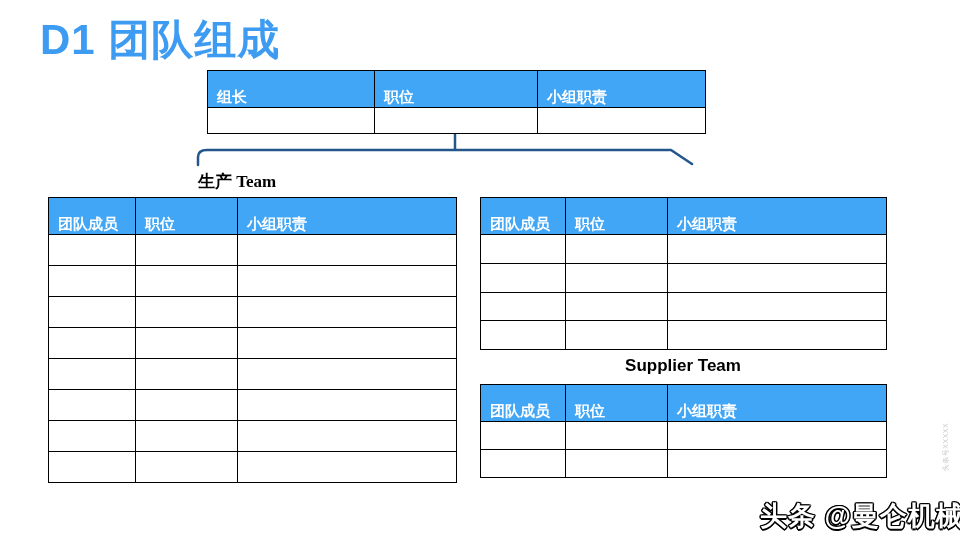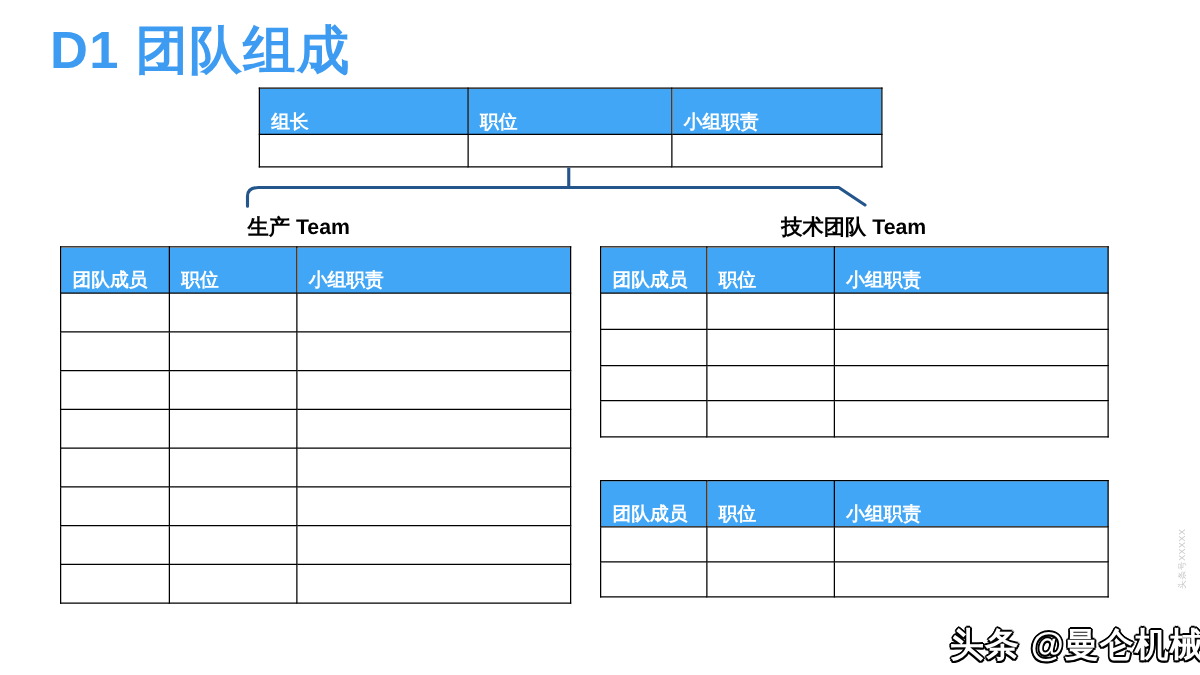--- a/index.html
+++ b/index.html
@@ -76,22 +76,22 @@
           <td></td>
         </tr>
       </tbody>
   </table>
 
   <svg class="connector-svg" viewBox="0 0 960 540" xmlns="http://www.w3.org/2000/svg">
     <path d="M455 134 L455 150" fill="none" stroke="#24558B" stroke-width="2.5"></path>
     <path d="M198 165 L198 157 Q198 150 207 150 L671 150 L692 164" fill="none" stroke="#24558B" stroke-width="2.5" stroke-linejoin="round" stroke-linecap="round"></path>
   </svg>
 
-  <div class="team-label" style="left:198px; top:170px;">生产 Team</div>
-  <div class="team-label centered" style="left:480px; top:170px; width:406px;">技术团队 Team</div>
+  <div class="team-label" style="left:198px; top:170px;font-family:Liberation Serif, serif;">生产 Team</div>
+  <div class="team-label centered" style="left:480px; top:356px; width:406px;">Supplier Team</div>
 
   <table class="grid" style="left:48px; top:197px; width:408px; height:286px;">
     <colgroup>
         <col style="width:87px">
         <col style="width:102px">
         <col style="width:219px">
       </colgroup>
     <thead>
       <tr style="height:29px">
         <th>团队成员</th>

